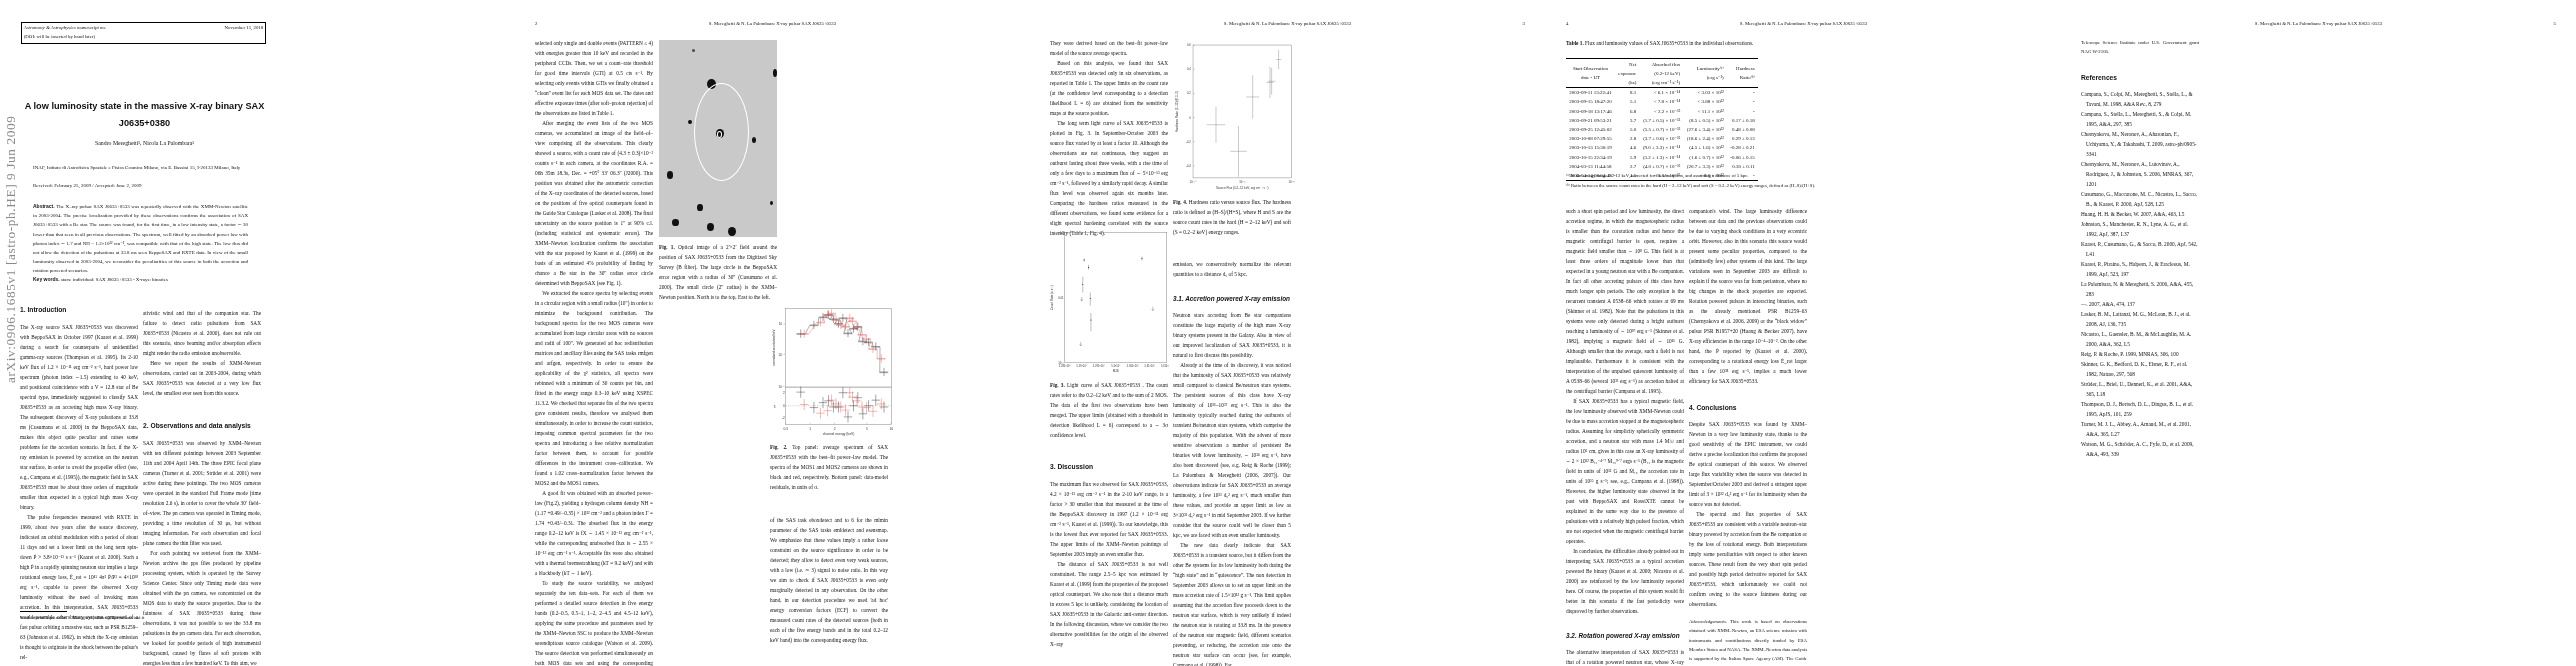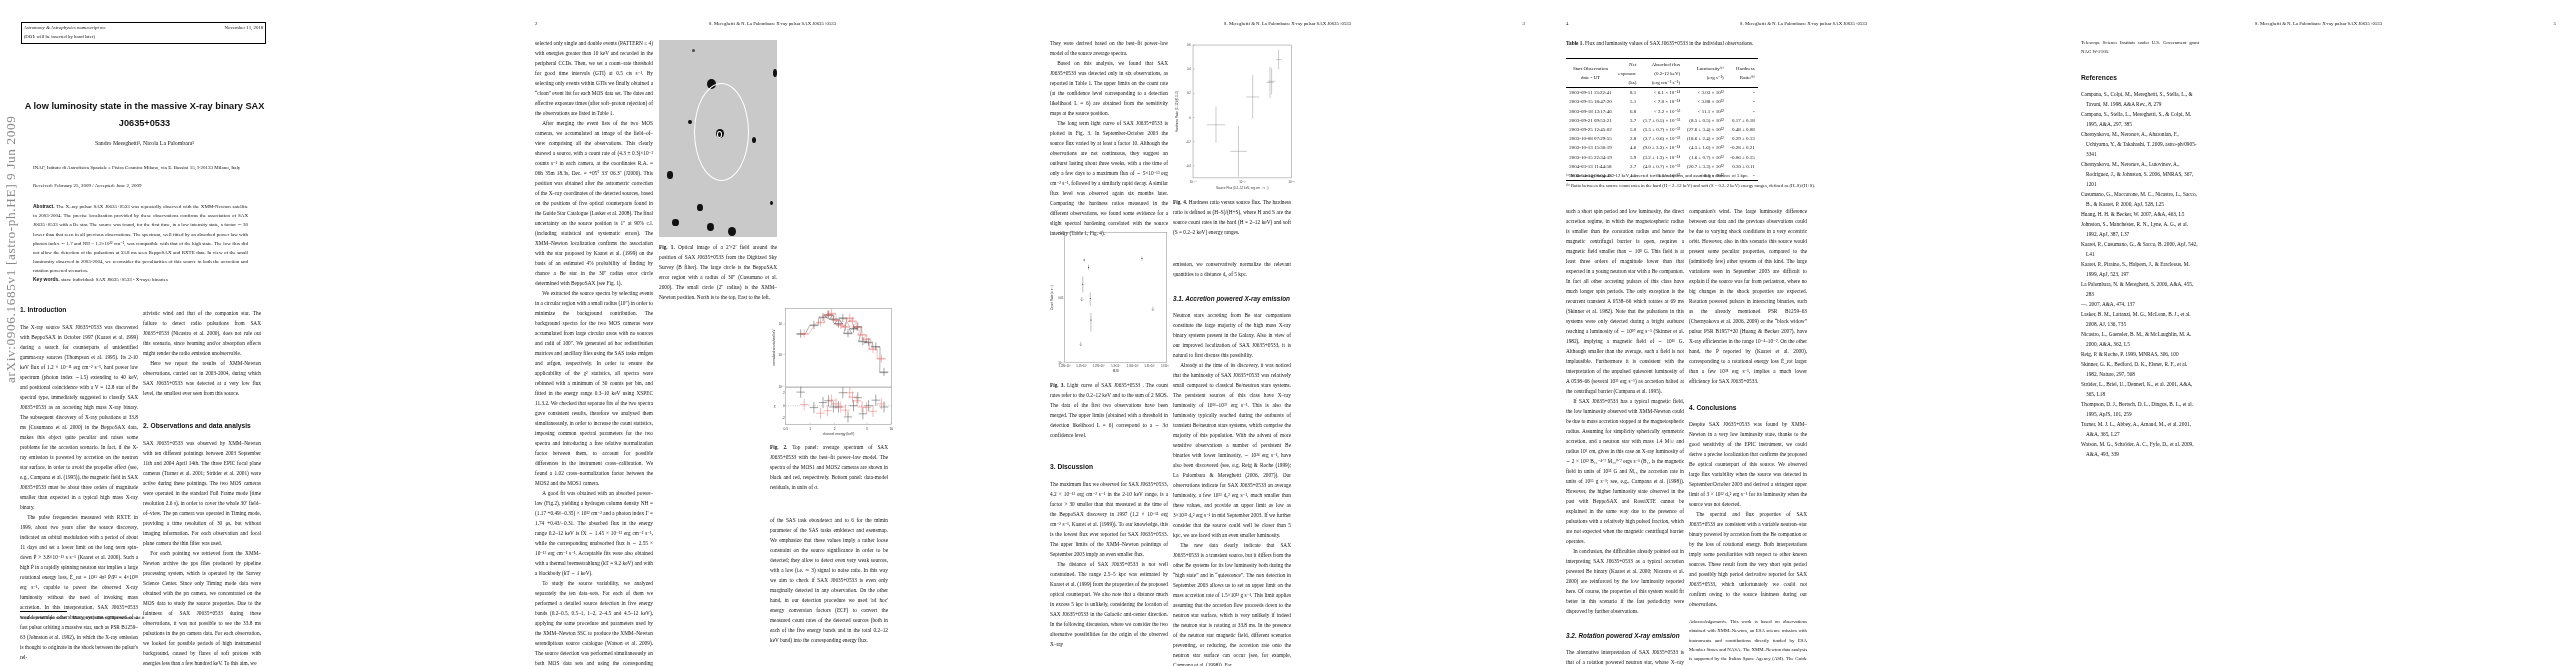--- a/index.html
+++ b/index.html
@@ -44,21 +44,21 @@
 </style>
 </head>
 <body>
 
 <div class="page" style="left:0">
   <div class="hdrbox">
     <div><i>Astronomy &amp; Astrophysics manuscript no.</i></div>
     <div>(DOI: will be inserted by hand later)</div>
     <div class="date">November 11, 2018</div>
   </div>
-  <div class="title">A low luminosity state in the massive X-ray binary SAX J0635+0533</div>
+  <div class="title">A low luminosity state in the massive X-ray binary SAX J0635+0380</div>
   <div class="authors">Sandro Mereghetti¹, Nicola La Palombara¹</div>
   <div class="affil">INAF, Istituto di Astrofisica Spaziale e Fisica Cosmica Milano, via E. Bassini 15, I-20133 Milano, Italy</div>
   <div class="received">Received: February 25, 2009 / Accepted: June 2, 2009</div>
   <div class="abstract">
     <b class="sans">Abstract.</b>
     <span>The X–ray pulsar SAX J0635+0533 was repeatedly observed with the XMM-Newton satellite in 2003-2004. The precise localization provided by these observations confirms the association of SAX J0635+0533 with a Be star. The source was found, for the first time, in a low intensity state, a factor ∼ 30 lower than that seen in all previous observations. The spectrum, well fitted by an absorbed power law with photon index ∼ 1.7 and NH = 1.2×10²² cm⁻², was compatible with that of the high state. The low flux did not allow the detection of the pulsations at 33.8 ms seen BeppoSAX and RXTE data. In view of the small luminosity observed in 2003-2004, we reconsider the peculiarities of this source in both the accretion and rotation powered scenarios.</span>
   </div>
   <div class="keywords">
     <b class="sans">Key words.</b>
     <span>stars: individual: SAX J0635+0533 - X-rays: binaries</span>

